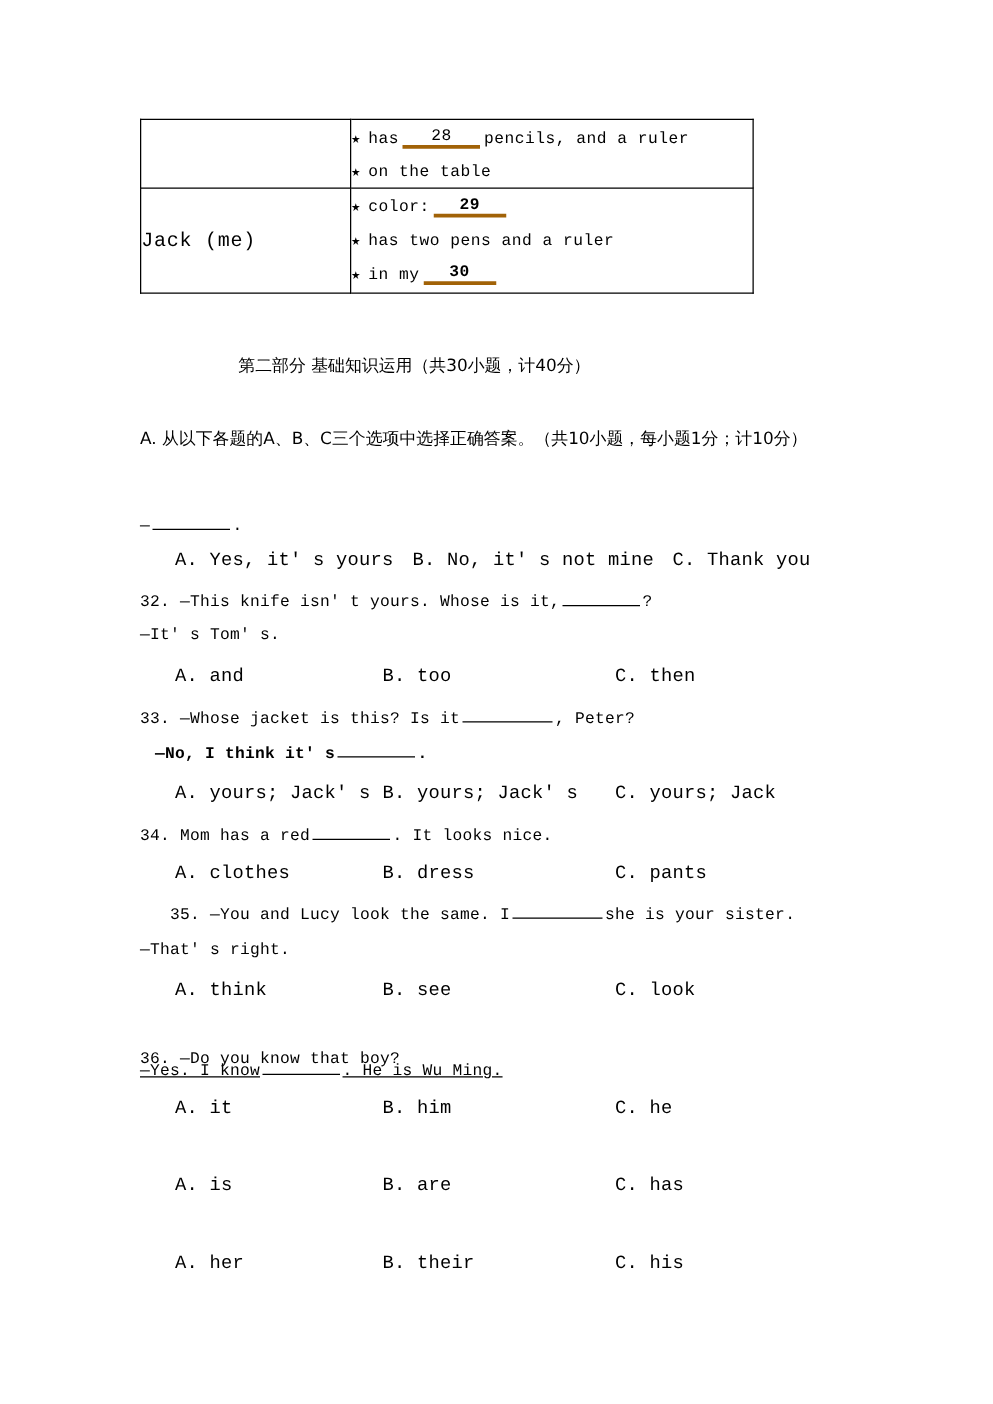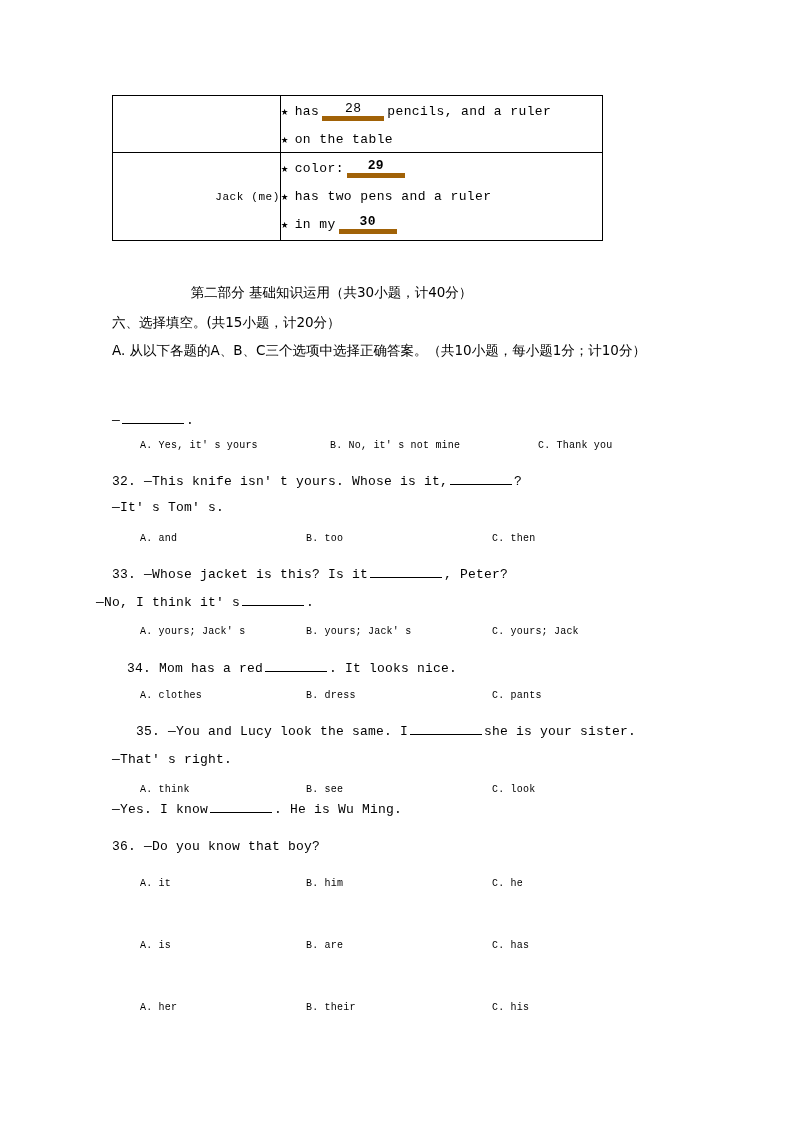--- a/index.html
+++ b/index.html
@@ -33,23 +33,23 @@
   }
   .info-table td {
     border: 1px solid #000000;
     padding: 0;
     vertical-align: middle;
   }
   .col-name { width: 167px; }
   .col-detail { width: 321px; }
 
   .name-cell {
-    text-align: right;
-    font-family: "Liberation Mono", "DejaVu Sans Mono", monospace;
-    font-size: 11px;
+    text-align: left;
+    font-family: "Liberation Mono", "DejaVu Sans Mono", monospace;
+    font-size: 16px;
     letter-spacing: 0.6px;
     padding: 4px 6px;
   }
   .detail-cell {
     padding: 9px 10px 9px 12px;
   }
   .bullet-line {
     font-family: "Liberation Mono", "DejaVu Sans Mono", monospace;
     font-size: 13px;
     letter-spacing: 0.4px;
@@ -60,21 +60,21 @@
     align-items: center;
   }
   .star {
     font-size: 12px;
     line-height: 1;
     margin-right: 6px;
     display: inline-block;
   }
   .blank-num {
     display: inline-block;
-    border-bottom: 5px solid #a16207;
+    border-bottom: 3px solid #a16207;
     text-align: center;
     padding: 0 2px 1px 2px;
     margin: 0 3px;
   }
   .bw-60 { min-width: 58px; }
   .bw-55 { min-width: 54px; font-weight: bold; }
 
   
   .cn {
     font-family: "DejaVu Sans", "Liberation Sans", sans-serif;
@@ -99,21 +99,21 @@
 
   
   .opts {
     position: absolute;
     width: 660px;
     height: 18px;
   }
   .opts .o {
     position: absolute;
     font-family: "Liberation Mono", "DejaVu Sans Mono", monospace;
-    font-size: 10px;
+    font-size: 15px;
     letter-spacing: 0.2px;
     white-space: nowrap;
   }
   .oA { left: 0px; }
   .oB { left: 166px; }
   .oC { left: 352px; }
   .oB-wide { left: 190px; }
 
   
   .ul {
@@ -169,21 +169,20 @@
             <span>in my</span>
             <span class="blank-num bw-55">30</span>
           </div>
         </td>
       </tr>
     </tbody>
   </table>
 
   <div class="line cn sec-title" style="top:284px;">第二部分 基础知识运用（共30小题，计40分）</div>
 
-  <div class="line cn" style="left:112px; top:314px;">六、选择填空。(共15小题，计20分）</div>
 
   <div class="line cn" style="left:112px; top:342px;">A. 从以下各题的A、B、C三个选项中选择正确答案。（共10小题，每小题1分；计10分）</div>
 
   <div class="line en" style="left:112px; top:411px;">
     <span>—</span><span class="ul ul-m"></span><span>.</span>
   </div>
   <div class="opts" style="left:140px; top:440px;">
     <span class="o oA">A. Yes, it' s yours</span>
     <span class="o oB-wide">B. No, it' s not mine</span>
     <span class="o" style="left:398px;">C. Thank you</span>
@@ -197,30 +196,30 @@
   <div class="opts" style="left:140px; top:533px;">
     <span class="o oA">A. and</span>
     <span class="o oB">B. too</span>
     <span class="o oC">C. then</span>
   </div>
 
   <div class="line en" style="left:112px; top:565px;">
     <span>33.</span>
     <span>—Whose jacket is this? Is it</span><span class="ul ul-l"></span><span>, Peter?</span>
   </div>
-  <div class="line en" style="left:96px; top:593px;">
+  <div class="line en" style="left:124px; top:593px;font-weight:bold;">
     <span>—No, I think it' s</span><span class="ul ul-m"></span><span>.</span>
   </div>
   <div class="opts" style="left:140px; top:626px;">
     <span class="o oA">A. yours; Jack' s</span>
     <span class="o oB">B. yours; Jack' s</span>
     <span class="o oC">C. yours; Jack</span>
   </div>
 
-  <div class="line en" style="left:112px; top:659px;margin-left:15px;">
+  <div class="line en" style="left:112px; top:659px;">
     <span>34.</span>
     <span>Mom has a red</span><span class="ul ul-m"></span><span>. It looks nice.</span>
   </div>
   <div class="opts" style="left:140px; top:690px;">
     <span class="o oA">A. clothes</span>
     <span class="o oB">B. dress</span>
     <span class="o oC">C. pants</span>
   </div>
 
   <div class="line en" style="left:112px; top:722px;margin-left:24px;">
@@ -231,21 +230,21 @@
   <div class="opts" style="left:140px; top:784px;">
     <span class="o oA">A. think</span>
     <span class="o oB">B. see</span>
     <span class="o oC">C. look</span>
   </div>
 
   <div class="line en" style="left:112px; top:839px;text-align:center;">
     <span>36.</span>
     <span>—Do you know that boy?</span>
   </div>
-  <div class="line en" style="left:112px; top:800px;">
+  <div class="line en" style="left:112px; top:847px;text-decoration:underline;">
     <span>—Yes. I know</span><span class="ul ul-m"></span><span>. He is Wu Ming.</span>
   </div>
   <div class="opts" style="left:140px; top:878px;">
     <span class="o oA">A. it</span>
     <span class="o oB">B. him</span>
     <span class="o oC">C. he</span>
   </div>
 
   <div class="opts" style="left:140px; top:940px;">
     <span class="o oA">A. is</span>

